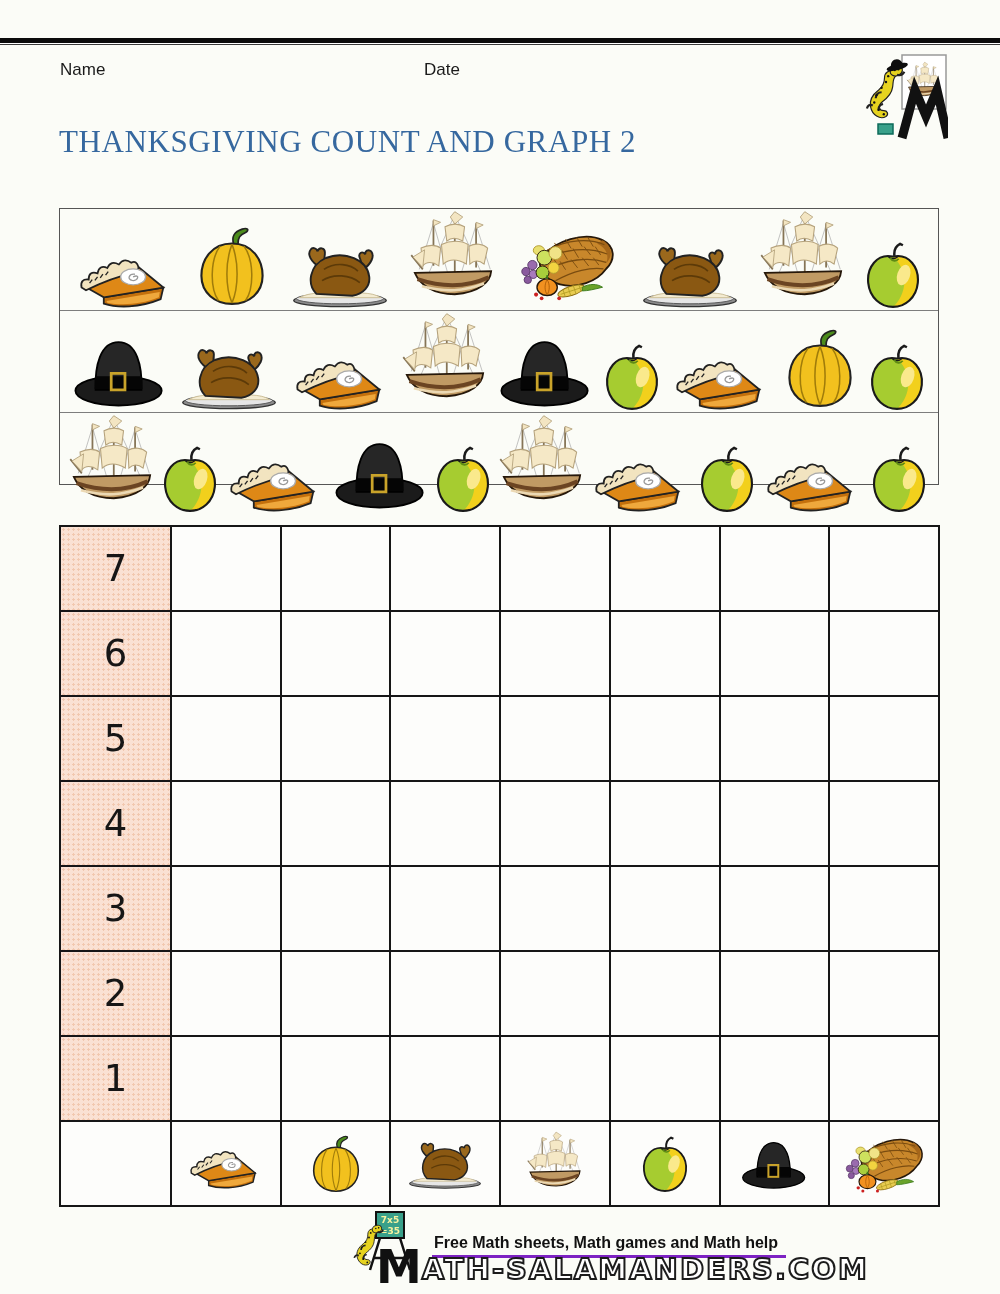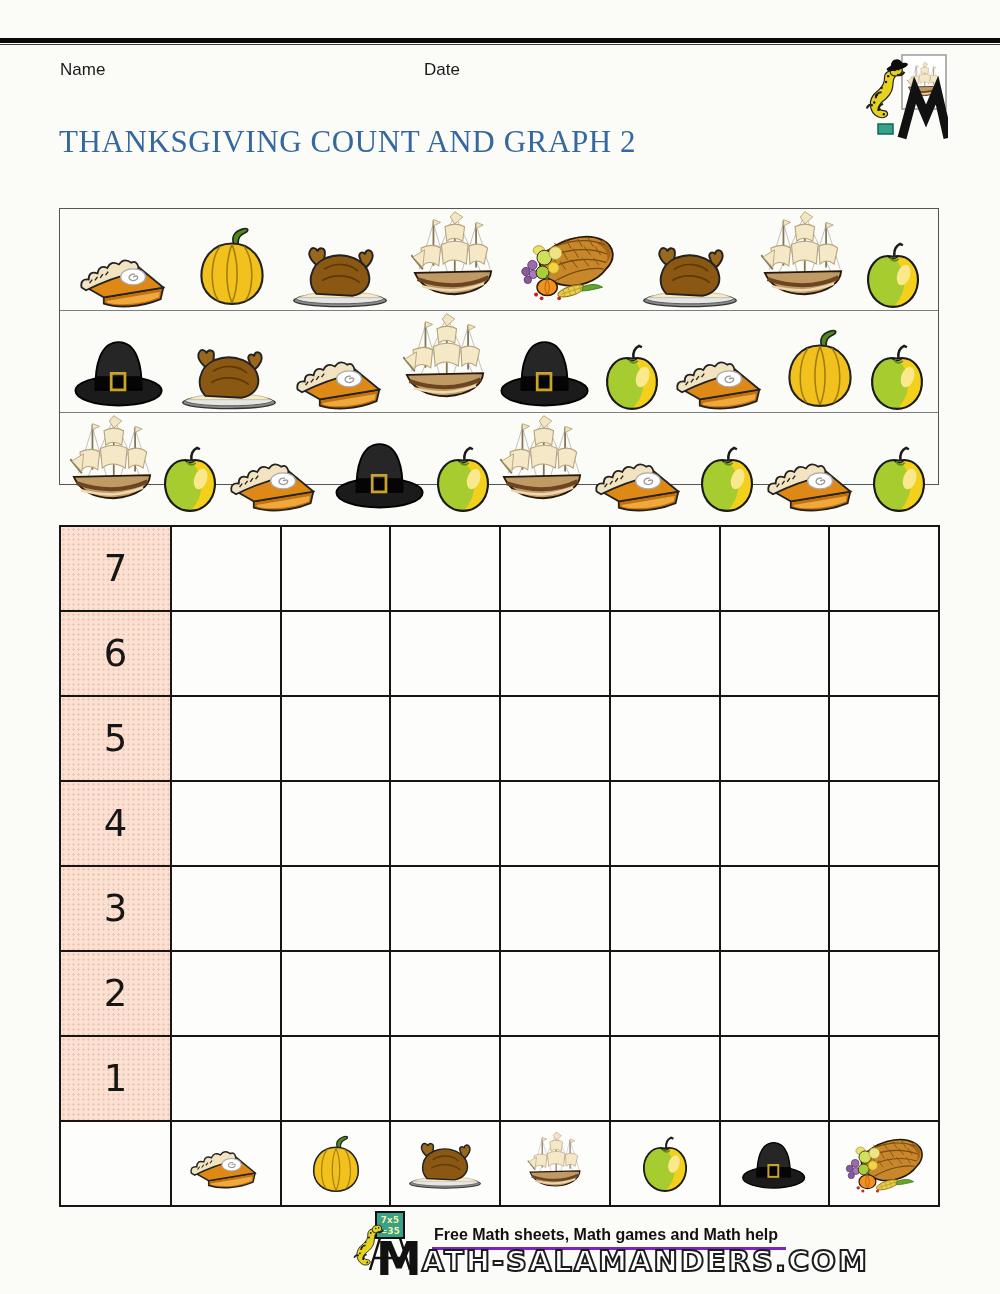--- a/index.html
+++ b/index.html
@@ -76,21 +76,21 @@
   .gcell.legend .icon-turkey{width:86px;height:52px;}
   .gcell.legend .icon-ship{width:58px;height:72px;}
   .gcell.legend .icon-apple{width:54px;height:58px;}
   .gcell.legend .icon-hat{width:70px;height:56px;}
   .gcell.legend .icon-cornucopia{width:92px;height:60px;}
 
   
   .footer{position:absolute;left:352px;top:1210px;display:flex;align-items:flex-start;}
   .footer-text{display:flex;flex-direction:column;}
   .tagline{
-    margin-left:14px;margin-top:16px;
+    margin-left:14px;margin-top:24px;
     font-size:16px;font-weight:bold;color:#111;
     border-bottom:3px solid var(--purple);
     padding:0 8px 3px 2px;align-self:flex-start;
   }
   .wordmark{
     margin-left:-42px;margin-top:-6px;
     font-family:"DejaVu Sans",sans-serif;font-weight:800;
     font-size:29px;letter-spacing:2px;white-space:nowrap;
     color:#ffffff;-webkit-text-stroke:2px #1c1c1c;
     text-shadow:0 0 1px #1c1c1c;

